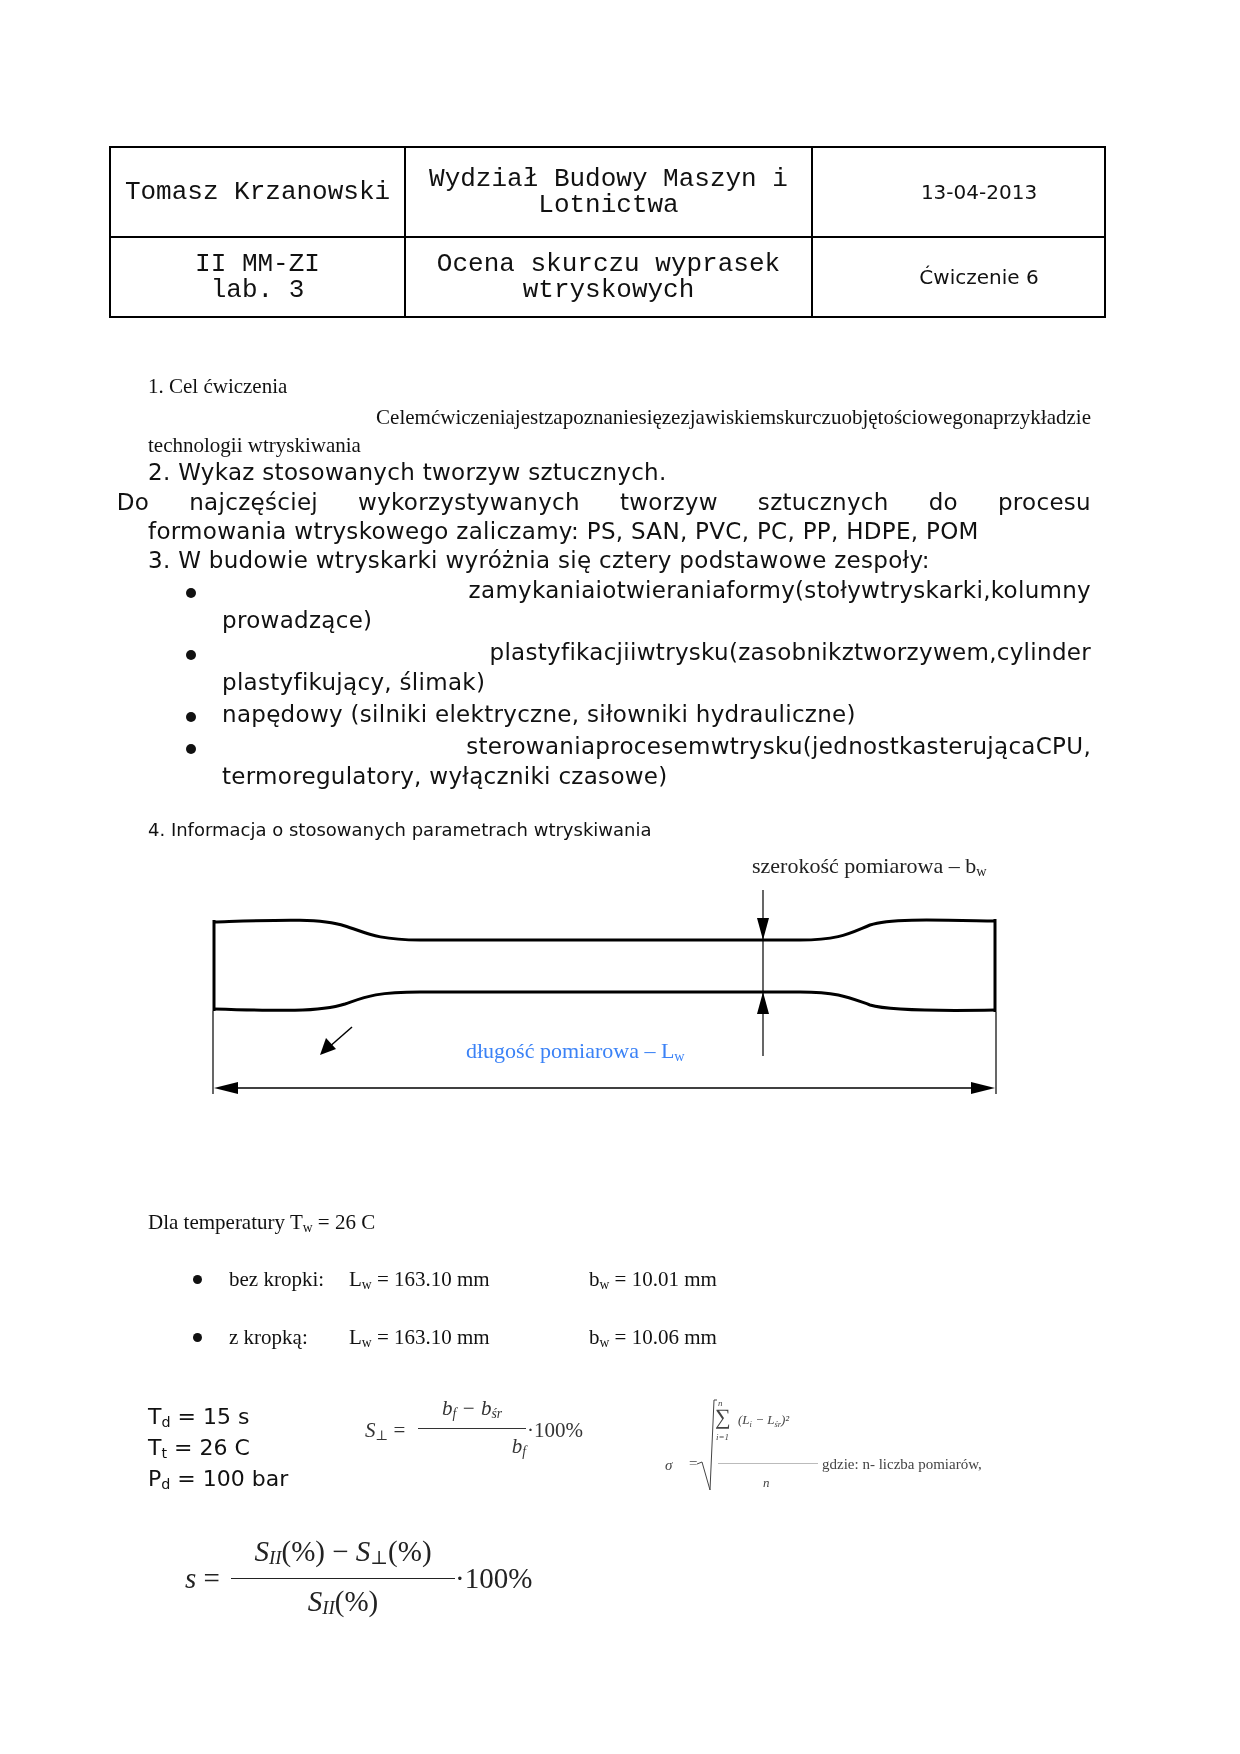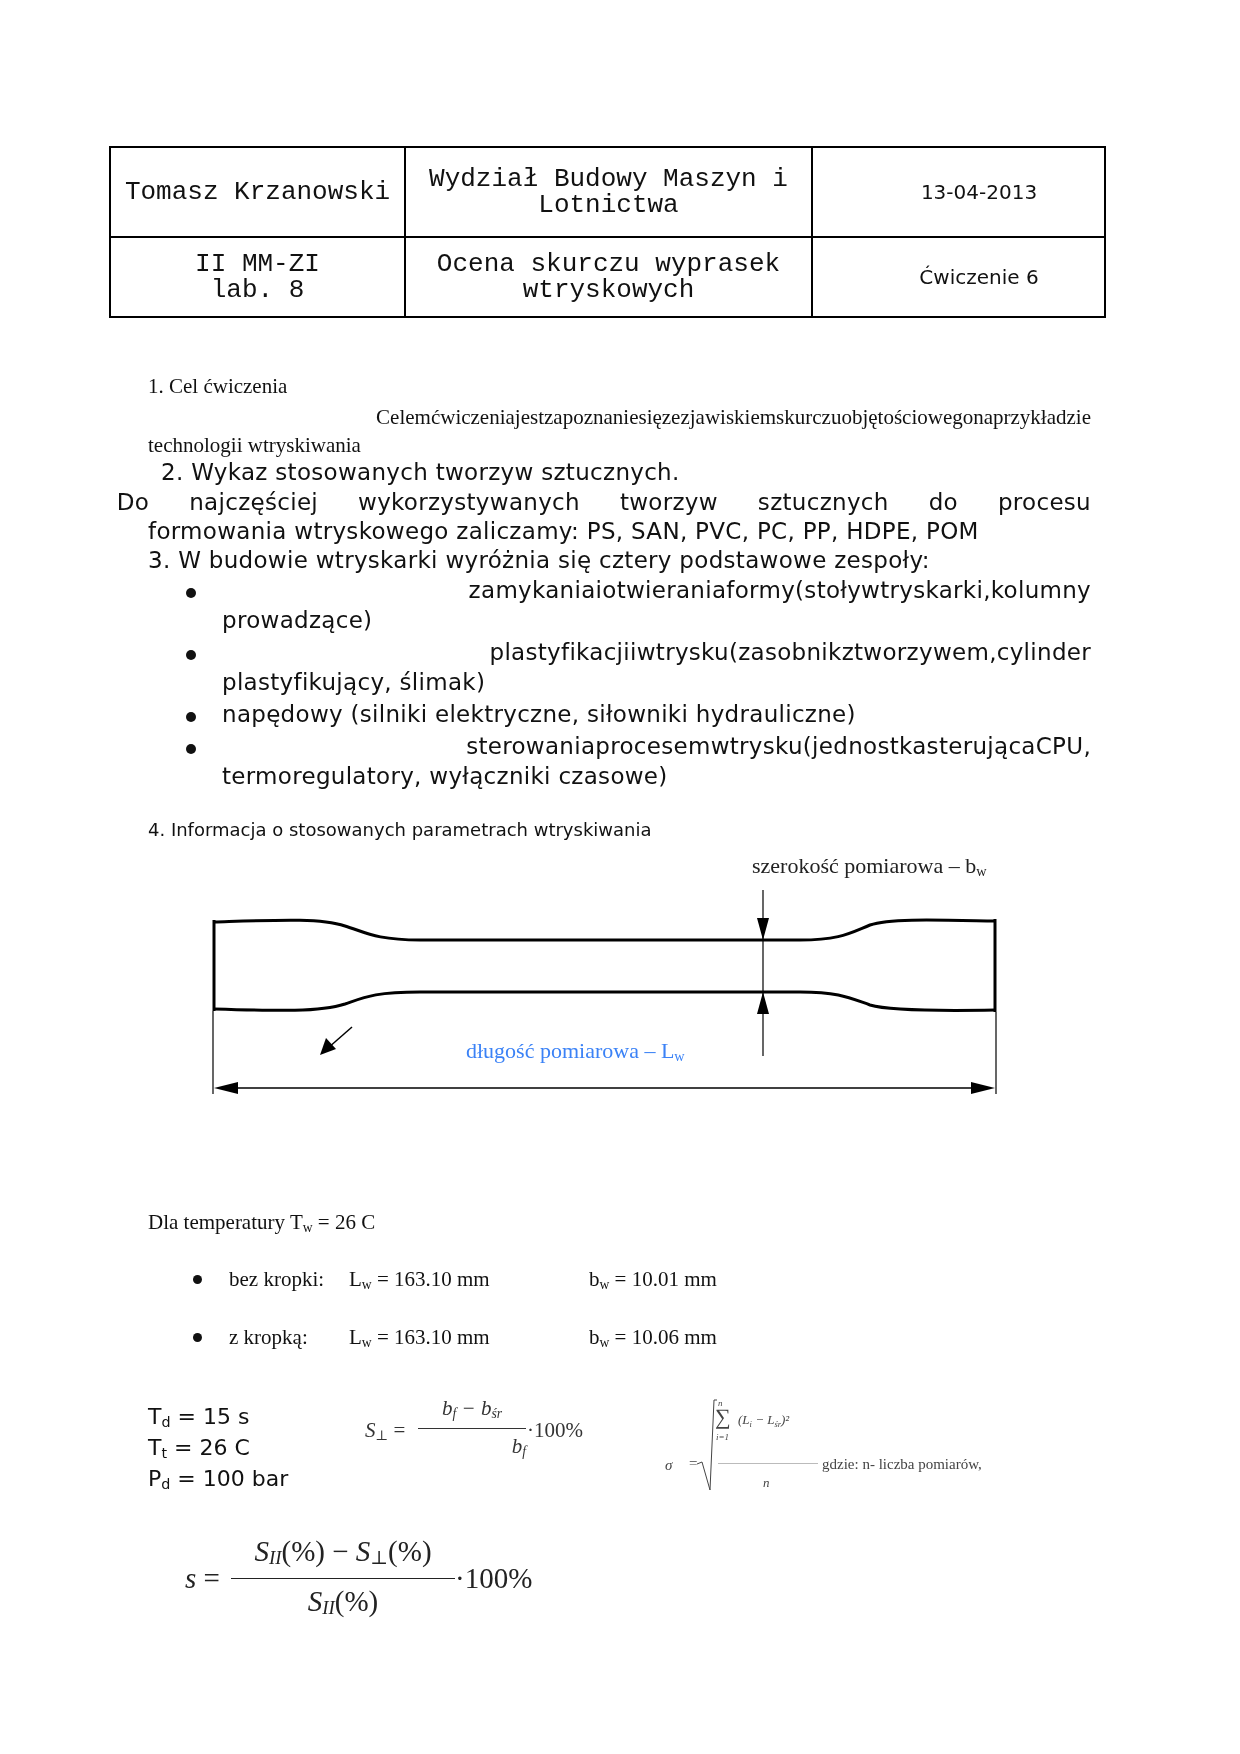--- a/index.html
+++ b/index.html
@@ -32,21 +32,21 @@
 <table id="hdr">
   <tbody>
       <tr class="r1">
     <td class="c1"><span>Tomasz Krzanowski</span></td>
     <td class="c2"><span>Wydział Budowy Maszyn i Lotnictwa</span></td>
     <td class="c3"><span>13-04-2013</span></td>
   </tr>
   <tr class="r2">
     <td class="c1">
       <div>II MM-ZI</div>
-      <div>lab. 8</div>
+      <div>lab. 3</div>
     </td>
     <td class="c2"><span>Ocena skurczu wyprasek wtryskowych</span></td>
     <td class="c3"><span>Ćwiczenie 6</span></td>
   </tr>
 </tbody>
   </table>
 
 <div class="abs serif h-serif" style="left:148px; top:374px;">1. Cel ćwiczenia</div>
 <div class="jline serif h-serif" style="left:148px; top:405px; width:943px;" id="s1l1">
     <span>Celem</span>
@@ -56,21 +56,21 @@
     <span>się</span>
     <span>ze</span>
     <span>zjawiskiem</span>
     <span>skurczu</span>
     <span>objętościowego</span>
     <span>na</span>
     <span>przykładzie</span>
   </div>
 <div class="abs serif h-serif" style="left:148px; top:433px;">technologii wtryskiwania</div>
 
-<div class="abs sans body-sans" style="left:148px; top:459px;margin-left:13px;">2. Wykaz stosowanych tworzyw sztucznych.</div>
+<div class="abs sans body-sans" style="left:148px; top:459px;">2. Wykaz stosowanych tworzyw sztucznych.</div>
 <div class="jline sans body-sans" style="left:222px; top:489px; width:869px;gap:40px;" id="s2l1">
     <span>Do</span>
     <span>najczęściej</span>
     <span>wykorzystywanych</span>
     <span>tworzyw</span>
     <span>sztucznych</span>
     <span>do</span>
     <span>procesu</span>
   </div>
 <div class="abs sans body-sans" style="left:148px; top:518px;">formowania wtryskowego zaliczamy: PS, SAN, PVC, PC, PP, HDPE, POM</div>

